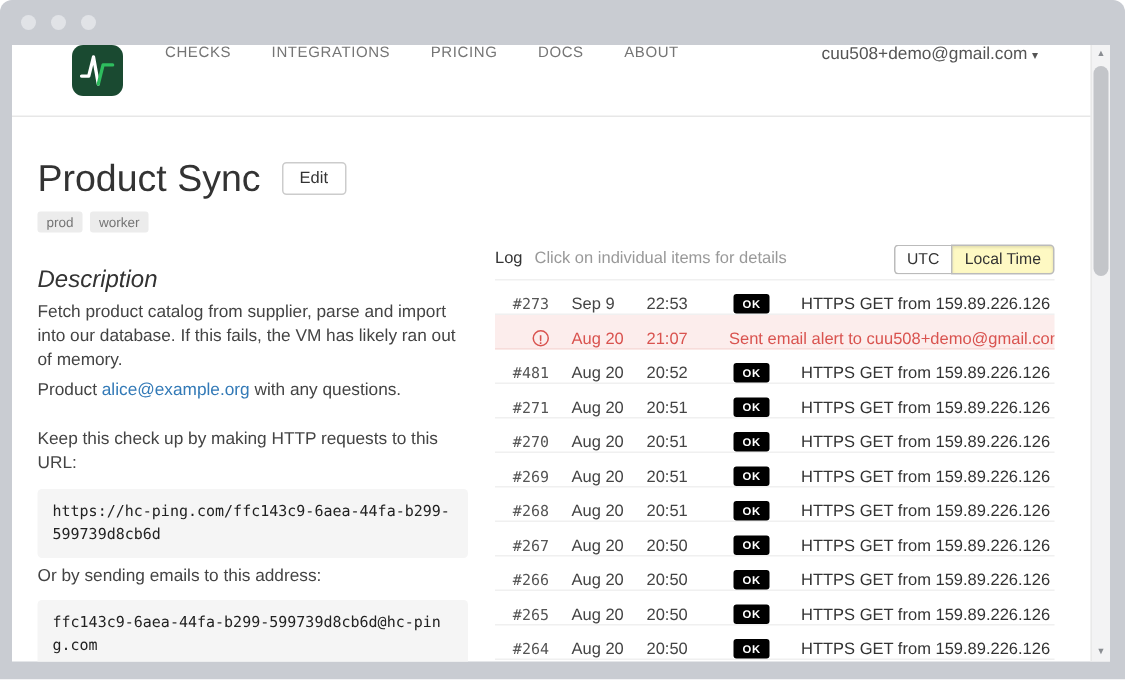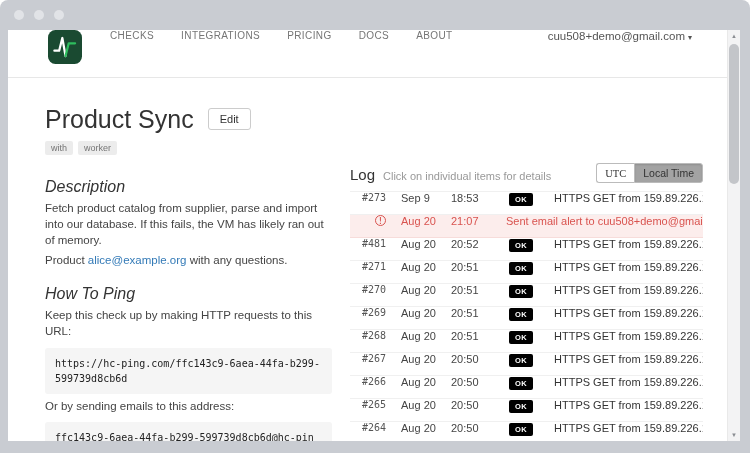--- a/index.html
+++ b/index.html
@@ -22,51 +22,51 @@
 
   
   .navbar { height:48px; border-bottom:1px solid #e7e7e7; display:flex; align-items:flex-start; padding:0 48px 0 40px; }
   .logo { width:34px; height:34px; flex:0 0 auto; }
   .nav-items { display:flex; gap:27px; margin-left:28px; }
   .nav-item { font-size:10px; letter-spacing:.4px; color:#757575; cursor:pointer; }
   .account { margin-left:auto; font-size:11.5px; color:#555; cursor:pointer; }
   .caret { font-size:8px; color:#555; margin-left:3px; }
 
   
-  .content { position:absolute; top:48px; left:0; right:13px; bottom:0; padding:26px 24px 0 37px; display:flex; }
+  .content { position:absolute; top:48px; left:0; right:13px; bottom:0; padding:26px 24px 0 17px; display:flex; }
   .col-left { width:287px; flex:0 0 auto; }
   .col-right { flex:1; margin-left:18px; padding-top:62px; min-width:0; }
 
   .title-row { display:flex; align-items:center; }
   .page-title { font-size:25px; font-weight:400; color:#333; line-height:30px; }
   .btn { display:inline-block; background:#fff; border:1px solid #ccc; border-radius:3px; color:#333; font-size:11px; padding:4px 11px; cursor:pointer; font-family:"Liberation Sans", sans-serif; }
   .edit-btn { margin-left:14px; }
   .tags { margin-top:7px; display:flex; gap:5px; }
   .tag { background:#ececec; color:#757575; font-size:9px; padding:2px 6px; border-radius:2px; }
 
   .sec-h { font-size:16px; font-weight:400; color:#333;font-style:italic; }
   .sec-desc { margin-top:23px; }
   .para { font-size:11.5px; color:#444; line-height:1.4; margin-top:4px; }
   .link { color:#337ab7; text-decoration:none; cursor:pointer; }
 
   .sec-ping { margin-top:17px; }
   .codeblock { margin-top:8px; background:#f5f5f5; border-radius:3px; padding:8px 10px; font-family:"DejaVu Sans Mono", monospace; font-size:10px; color:#222; line-height:1.5; word-break:break-all; }
 
   
   .log-header { display:flex; align-items:baseline; position:relative; margin-bottom:8px; }
-  .log-title { font-size:15px; font-weight:400; color:#333; }
+  .log-title { font-size:11px; font-weight:400; color:#333; }
   .log-subtitle { font-size:11px; color:#999; margin-left:8px; }
   .tz-group { position:absolute; right:0; top:-3px; display:flex; }
   .tz-btn { background:#fff; border:1px solid #bbb; font-size:10.5px; color:#333; padding:3px 8px; cursor:pointer; font-family:"Liberation Sans", sans-serif; }
-  .tz-btn:first-child { border-radius:3px 0 0 3px; border-right:none;font-family:Liberation Serif, serif; }
+  .tz-btn:first-child { border-radius:3px 0 0 3px; border-right:none; }
   .tz-btn:last-child { border-radius:0 3px 3px 0; }
-  .tz-btn.active { background:#a3a3a3; box-shadow:inset 0 1px 2px rgba(0,0,0,.12); }
+  .tz-btn.active { background:#fef9c3; box-shadow:inset 0 1px 2px rgba(0,0,0,.12); }
 
   .log-rows { border-top:1px solid #f0f0f0; }
-  .log-row { display:flex; align-items:flex-start; height:23px; border-bottom:1px solid #f0f0f0; font-size:11px; color:#444; cursor:pointer; }
+  .log-row { display:flex; align-items:flex-end; height:23px; border-bottom:1px solid #f0f0f0; font-size:11px; color:#444; cursor:pointer; }
   .c-num { width:36px; text-align:right; font-family:"DejaVu Sans Mono", monospace; font-size:10px; color:#555; flex:0 0 auto; }
   .c-date { width:50px; margin-left:15px; flex:0 0 auto; }
   .c-time { width:42px; flex:0 0 auto; }
   .c-badge { width:32px; margin-left:16px; flex:0 0 auto; }
   .ok-badge { display:inline-block; background:#000000; color:#fff; font-size:7.5px; font-weight:bold; letter-spacing:.5px; padding:2px 6px; border-radius:2px; }
   .c-msg { flex:1; margin-left:13px; min-width:0; white-space:nowrap; overflow:hidden; display:flex; align-items:center; gap:5px; }
   .msg-main { color:#333; }
 
   .log-row.alert { background:#fcedec; color:#d9534f; border-bottom:1px solid #f7dcda; }
   .alert-icon { display:inline-block; width:11px; height:11px; border:1px solid #d9534f; border-radius:50%; color:#d9534f; font-size:8px; line-height:11px; text-align:center; font-weight:bold; }
@@ -105,32 +105,31 @@
     </div>
 
     <div class="content">
 
       <div class="col-left">
         <div class="title-row">
           <h1 class="page-title">Product Sync</h1>
           <button class="btn edit-btn">Edit</button>
         </div>
         <div class="tags">
-          <span class="tag">with</span>
+          <span class="tag">prod</span>
           <span class="tag">worker</span>
         </div>
 
         <div class="sec-desc">
           <h2 class="sec-h">Description</h2>
           <p class="para">Fetch product catalog from supplier, parse and import into our database. If this fails, the VM has likely ran out of memory.</p>
           <p class="para"><span>Product </span><a class="link">alice@example.org</a><span> with any questions.</span></p>
         </div>
 
         <div class="sec-ping">
-          <h2 class="sec-h">How To Ping</h2>
           <p class="para">Keep this check up by making HTTP requests to this URL:</p>
           <div class="codeblock">https://hc-ping.com/ffc143c9-6aea-44fa-b299-599739d8cb6d</div>
           <p class="para">Or by sending emails to this address:</p>
           <div class="codeblock">ffc143c9-6aea-44fa-b299-599739d8cb6d@hc-ping.com</div>
 
         </div>
 
       </div>
 
       <div class="col-right">
@@ -139,21 +138,21 @@
           <span class="log-subtitle">Click on individual items for details</span>
           <div class="tz-group">
             <button class="tz-btn">UTC</button>
             <button class="tz-btn active">Local Time</button>
           </div>
         </div>
         <div class="log-rows">
   <div class="log-row">
     <span class="c-num">#273</span>
     <span class="c-date">Sep 9</span>
-    <span class="c-time">18:53</span>
+    <span class="c-time">22:53</span>
     <span class="c-badge"><span class="ok-badge">OK</span></span>
     <span class="c-msg">
       <span class="msg-main">HTTPS GET from 159.89.226.126</span>
 
     </span>
   </div>
 
   <div class="log-row alert">
     <span class="c-num"><span class="alert-icon">!</span></span>
     <span class="c-date">Aug 20</span>

